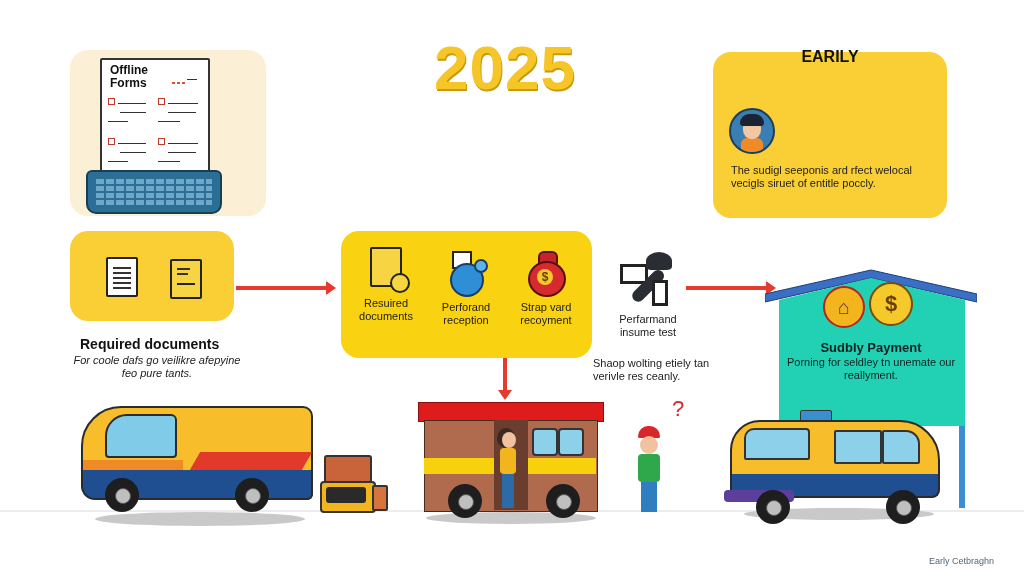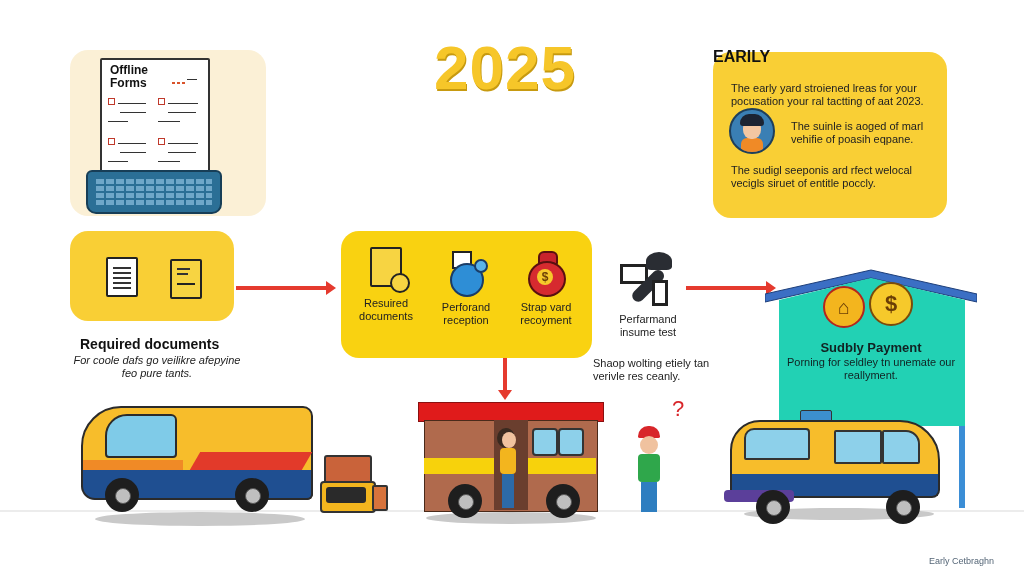--- a/index.html
+++ b/index.html
@@ -26,21 +26,21 @@
     background:repeating-linear-gradient(90deg,#6fa7c9 0 8px,#2b6f96 8px 10px);
     -webkit-mask:repeating-linear-gradient(180deg,#000 0 5px,transparent 5px 7px);
             mask:repeating-linear-gradient(180deg,#000 0 5px,transparent 5px 7px); }
 
   
   #year { left:405px; top:32px; width:200px; text-align:center; font-size:62px; font-weight:bold;
     color:#f6c629; text-shadow:1px 2px 0 #c79a10; letter-spacing:1px; }
 
   
   #early-card { left:713px; top:52px; width:234px; height:166px; background:#f9cf35; }
-  #early-heading { left:0; top:-4px; width:234px; font-weight:bold; font-size:16px; color:#111; }
+  #early-heading { left:0; top:-4px; width:234px; text-align:center; font-weight:bold; font-size:16px; color:#111; }
   .early-p { font-size:11px; line-height:13px; color:#222; }
   .avatar { left:16px; top:56px; width:42px; height:42px; border-radius:50%; background:#3a7fb4; border:2px solid #1e3f5c; overflow:hidden; }
   .avatar .face { position:absolute; left:12px; top:9px; width:18px; height:20px; background:#f3c7a2; border-radius:45%; }
   .avatar .hair { position:absolute; left:9px; top:4px; width:24px; height:12px; background:#1b2433; border-radius:12px 12px 4px 4px; }
   .avatar .shirt { position:absolute; left:10px; top:28px; width:22px; height:16px; background:#f08a26; border-radius:6px 6px 0 0; }
 
   
   #req-card { left:70px; top:231px; width:164px; height:90px; background:#f9cf35; }
   .doc { width:28px; height:36px; background:#fff; border:2px solid #222; border-radius:2px; }
   .doc .l { position:absolute; left:5px; right:5px; height:2px; background:#333; }
@@ -110,27 +110,25 @@
     <div class="abs ln" style="left:66px;top:92px;width:28px"></div>
     <div class="abs ln" style="left:56px;top:101px;width:22px"></div>
   </div>
   <div class="abs keyboard">
       <div class="keys"></div>
     </div>
 </div>
 
 <div id="early-card" class="abs card">
   <div id="early-heading" class="abs">EARILY</div>
-  <div class="abs early-p" style="left:18px;top:30px;width:210px">The early yard stroiened lreas for your pocusation your ral tactting of aat 2023.</div>
   <div class="abs avatar">
     <div class="shirt"></div>
       <div class="face"></div>
       <div class="hair"></div>
   </div>
-  <div class="abs early-p" style="left:78px;top:68px;width:150px">The suinle is aoged of marl vehifie of poasih eqpane.</div>
   <div class="abs early-p" style="left:18px;top:112px;width:210px">The sudigl seeponis ard rfect welocal vecigls siruet of entitle poccly.</div>
 </div>
 
 <div id="req-card" class="abs card">
   <div class="abs doc" style="left:36px;top:26px">
     <div class="l" style="top:8px"></div>
       <div class="l" style="top:13px"></div>
       <div class="l" style="top:18px"></div>
       <div class="l" style="top:23px"></div>
       <div class="l" style="top:28px"></div>

